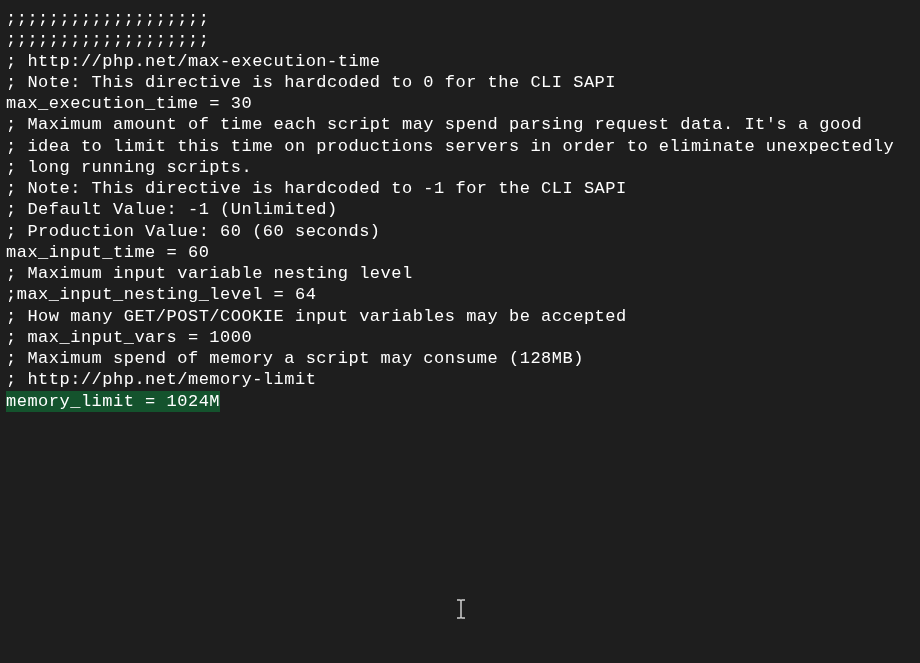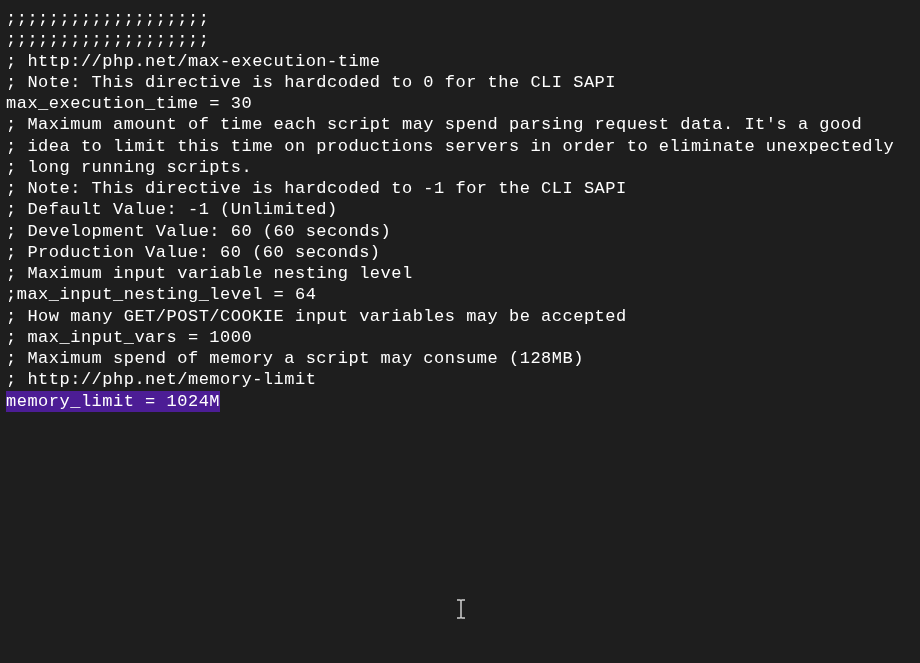--- a/index.html
+++ b/index.html
@@ -18,21 +18,21 @@
       width: 920px;
       height: 663px;
       overflow: hidden;
       position: relative;
     }
     .line {
       white-space: pre;
       display: block;
     }
     .highlighted {
-      background-color: #4c1d95;
+      background-color: #14532d;
       display: inline-block;
     }
     .cursor {
       position: absolute;
       left: 454px;
       top: 599px;
       color: #c0c0c0;
       font-size: 20px;
       pointer-events: none;
     }
@@ -50,22 +50,22 @@
   <span class="line"></span>
   <span class="line">; http://php.net/max-execution-time</span>
   <span class="line">; Note: This directive is hardcoded to 0 for the CLI SAPI</span>
   <span class="line">max_execution_time = 30</span>
   <span class="line"></span>
   <span class="line">; Maximum amount of time each script may spend parsing request data. It's a good</span>
   <span class="line">; idea to limit this time on productions servers in order to eliminate unexpectedly</span>
   <span class="line">; long running scripts.</span>
   <span class="line">; Note: This directive is hardcoded to -1 for the CLI SAPI</span>
   <span class="line">; Default Value: -1 (Unlimited)</span>
-  <span class="line">; Development Value: 60 (60 seconds)</span>
   <span class="line">; Production Value: 60 (60 seconds)</span>
+  <span class="line">max_input_time = 60</span>
   <span class="line"></span>
   <span class="line">; Maximum input variable nesting level</span>
   <span class="line">;max_input_nesting_level = 64</span>
   <span class="line"></span>
   <span class="line">; How many GET/POST/COOKIE input variables may be accepted</span>
   <span class="line">; max_input_vars = 1000</span>
   <span class="line"></span>
   <span class="line">; Maximum spend of memory a script may consume (128MB)</span>
   <span class="line">; http://php.net/memory-limit</span>
   <span class="line"><span class="highlighted">memory_limit = 1024</span><span class="highlighted">M</span></span>

